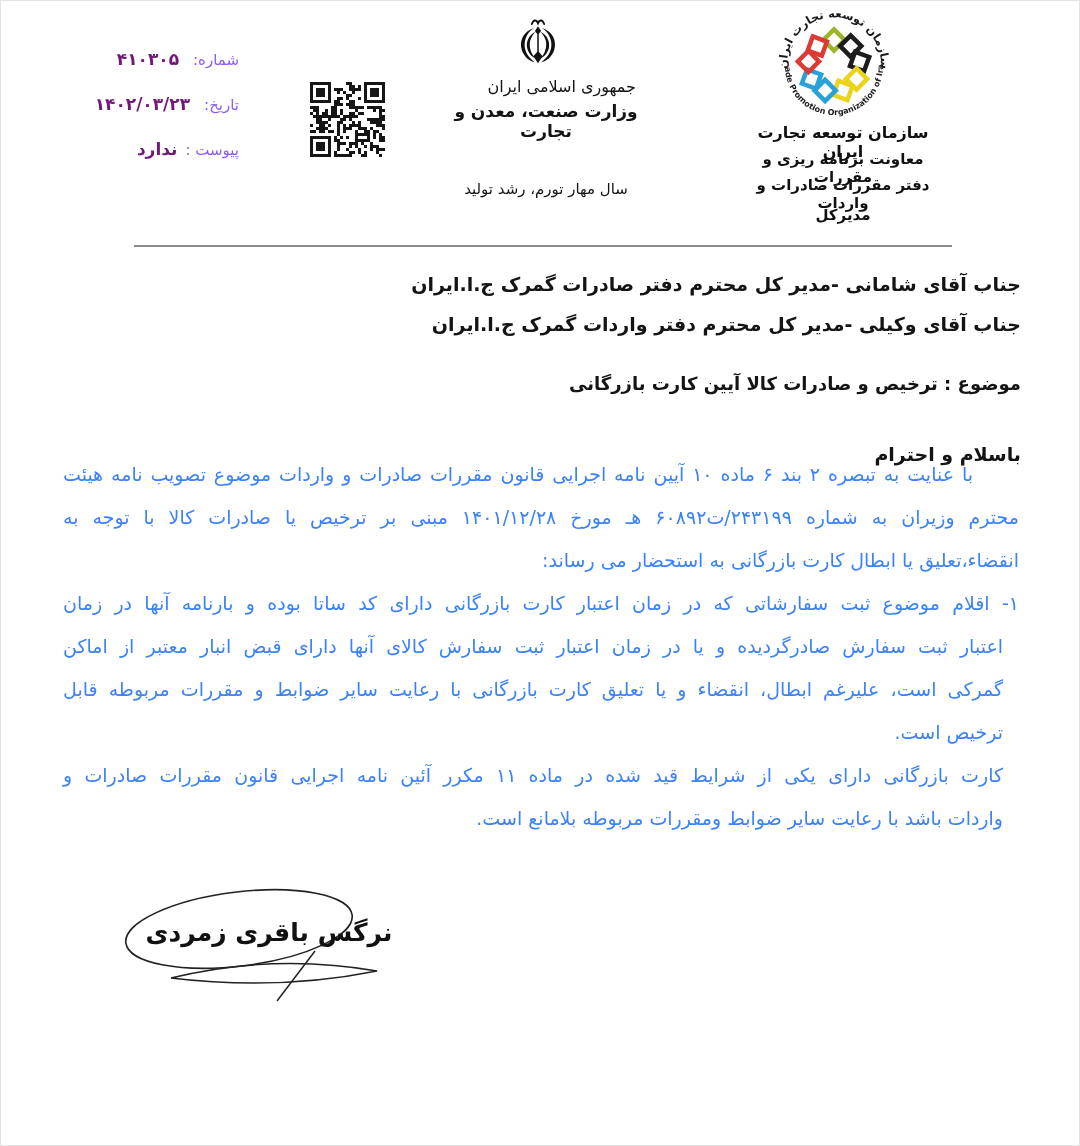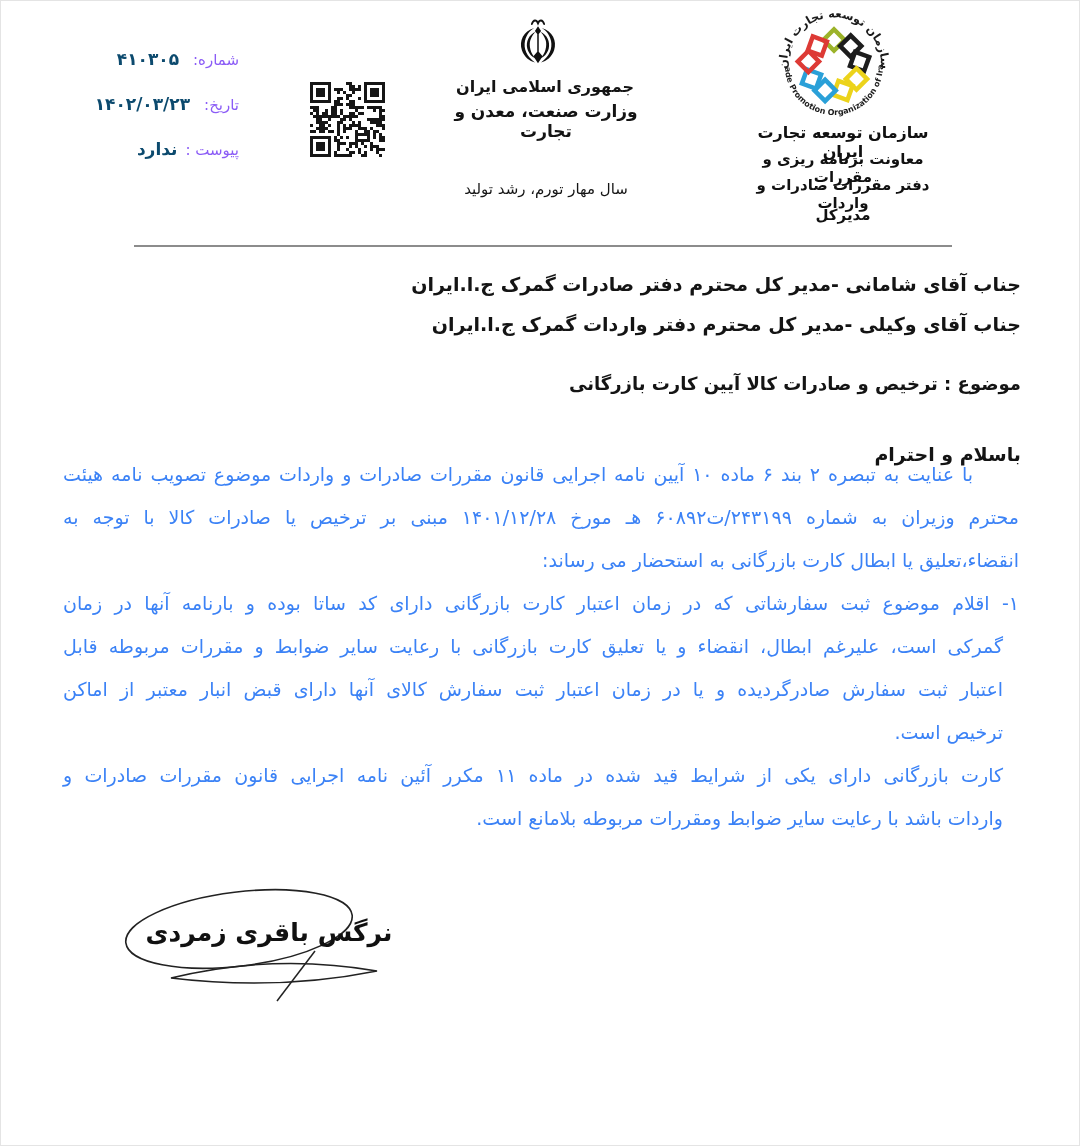--- a/index.html
+++ b/index.html
@@ -5,29 +5,29 @@
   html,body{margin:0;padding:0;background:#fff;}
   .page{
     position:relative;width:1080px;height:1146px;background:#fff;
     font-family:"DejaVu Sans", sans-serif;direction:rtl;color:#141414;
     overflow:hidden;border:1px solid #e4e4e4;box-sizing:border-box;
   }
   
   .meta{position:absolute;top:46px;right:840px;width:240px;}
   .meta-row{position:absolute;right:0;white-space:nowrap;display:flex;direction:rtl;align-items:baseline;gap:14px;}
   .meta-label{font-size:15px;color:#8b5cf6;}
-  .meta-value{font-size:17px;font-weight:bold;color:#0c4a6e;}
+  .meta-value{font-size:17px;font-weight:bold;color:#701a75;}
   .row-number{top:2px;}
   .row-date{top:47px;}
   .row-attach{top:92px;gap:8px;}
   
   .qr{position:absolute;left:309px;top:81px;width:75px;height:75px;}
   
   .emblem{position:absolute;left:514px;top:14px;width:46px;height:58px;}
-  .country{position:absolute;left:455px;top:76px;width:180px;text-align:left;font-size:16px;font-weight:bold;}
+  .country{position:absolute;left:455px;top:76px;width:180px;text-align:right;font-size:16px;font-weight:normal;}
   .ministry{position:absolute;left:435px;top:100px;width:220px;text-align:center;font-size:17px;font-weight:bold;}
   .slogan{position:absolute;left:445px;top:179px;width:200px;text-align:center;font-size:15px;}
   
   .tpo-logo{position:absolute;left:767px;top:5px;width:132px;height:122px;}
   .org-line{position:absolute;left:742px;width:200px;text-align:center;font-weight:bold;color:#111;}
   .org-1{top:122px;font-size:16px;}
   .org-2{top:149px;font-size:15px;}
   .org-3{top:175px;font-size:15px;}
   .org-4{top:205px;font-size:15px;}
   
@@ -334,22 +334,22 @@
   <div class="recipient rec-2">جناب آقای وکیلی -مدیر کل محترم دفتر واردات گمرک ج.ا.ایران</div>
 
   <div class="subject">موضوع : ترخیص و صادرات کالا آیین کارت بازرگانی</div>
   <div class="salutation">باسلام و احترام</div>
 
   <div class="body-block">
     <div class="line start">با عنایت به تبصره ۲ بند ۶ ماده ۱۰ آیین نامه اجرایی قانون مقررات صادرات و واردات  موضوع تصویب نامه هیئت</div>
     <div class="line">محترم وزیران به شماره ۲۴۳۱۹۹/ت۶۰۸۹۲ هـ مورخ ۱۴۰۱/۱۲/۲۸ مبنی بر ترخیص یا صادرات کالا با توجه به</div>
     <div class="line end">انقضاء،تعلیق یا ابطال کارت بازرگانی به استحضار می رساند:</div>
     <div class="line">۱- اقلام موضوع ثبت سفارشاتی که در زمان اعتبار کارت بازرگانی دارای کد ساتا  بوده و بارنامه آنها در زمان</div>
+    <div class="line cont">اعتبار ثبت سفارش صادرگردیده و یا در زمان اعتبار ثبت سفارش کالای آنها دارای قبض انبار معتبر از اماکن</div>
     <div class="line cont">گمرکی است،  علیرغم  ابطال، انقضاء و یا تعلیق  کارت بازرگانی با رعایت سایر ضوابط و مقررات مربوطه قابل</div>
-    <div class="line cont">اعتبار ثبت سفارش صادرگردیده و یا در زمان اعتبار ثبت سفارش کالای آنها دارای قبض انبار معتبر از اماکن</div>
     <div class="line cont end">ترخیص است.</div>
     <div class="line cont">کارت بازرگانی دارای یکی از شرایط قید شده در ماده ۱۱ مکرر آئین نامه اجرایی قانون مقررات صادرات و</div>
     <div class="line cont end">واردات باشد با رعایت سایر ضوابط ومقررات مربوطه بلامانع است.</div>
   </div>
 
   <svg class="sig" viewBox="0 0 330 125">
     <ellipse cx="120" cy="48" rx="114" ry="37" transform="rotate(-7 120 48)" fill="none" stroke="#222" stroke-width="1.6"></ellipse>
     <text x="150" y="60" text-anchor="middle" font-size="25" font-weight="bold" fill="#111" direction="rtl">نرگس باقری زمردی</text>
     <path d="M52 97 Q155 72 258 90 Q158 110 52 97 Z" fill="none" stroke="#222" stroke-width="1.5"></path>
     <path d="M158 120 L196 70" fill="none" stroke="#222" stroke-width="1.5"></path>

